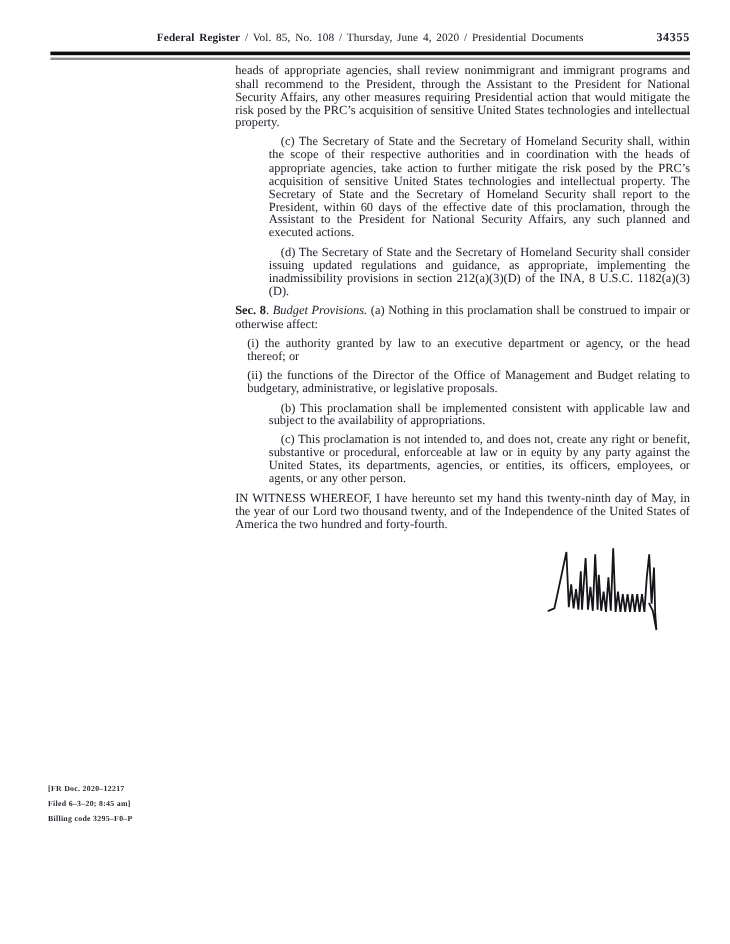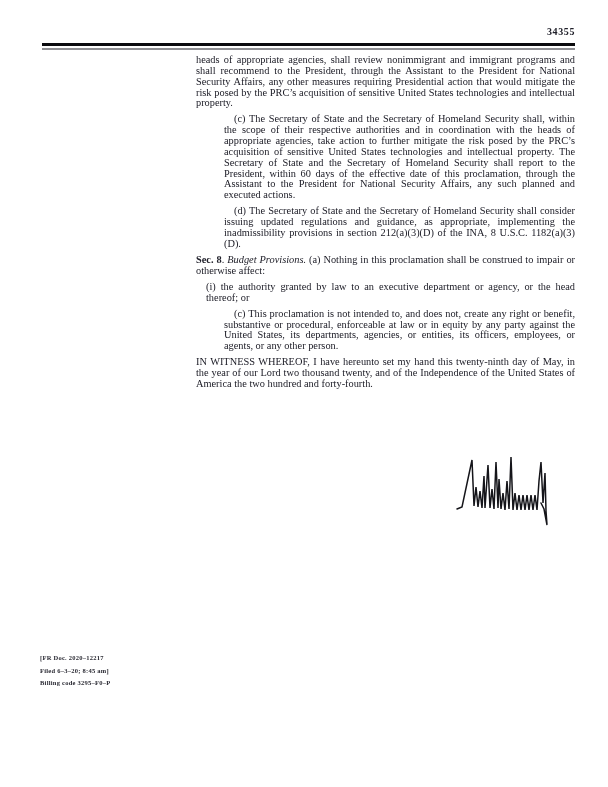--- a/index.html
+++ b/index.html
@@ -41,32 +41,37 @@
     letter-spacing: 0.25px; line-height: 7px;
   }
   .footer div { margin-bottom: 5.5px; }
 </style>
 </head>
 <body>
 
 <div class="page">
 
   <div class="header-row">
+    <div class="header-center">
+      <span class="journal-bold">Federal Register</span><span> / Vol. 85, No. 108 / Thursday, June 4, 2020 / Presidential Documents</span>
+    </div>
     <div class="page-num">34355</div>
   </div>
 
   <div class="rule-thick"></div>
   <div class="rule-thin"></div>
 
   <div class="body-col" id="body-col">
       <p><span>heads of appropriate agencies, shall review nonimmigrant and immigrant programs and shall recommend to the President, through the Assistant to the President for National Security Affairs, any other measures requiring Presidential action that would mitigate the risk posed by the PRC’s acquisition of sensitive United States technologies and intellectual property.</span></p>
       <p class="indent-first"><span>(c) The Secretary of State and the Secretary of Homeland Security shall, within the scope of their respective authorities and in coordination with the heads of appropriate agencies, take action to further mitigate the risk posed by the PRC’s acquisition of sensitive United States technologies and intellectual property. The Secretary of State and the Secretary of Homeland Security shall report to the President, within 60 days of the effective date of this proclamation, through the Assistant to the President for National Security Affairs, any such planned and executed actions.</span></p>
       <p class="indent-first"><span>(d) The Secretary of State and the Secretary of Homeland Security shall consider issuing updated regulations and guidance, as appropriate, implementing the inadmissibility provisions in section 212(a)(3)(D) of the INA, 8 U.S.C. 1182(a)(3)(D).</span></p>
       <p><span class="seg-b">Sec. 8</span><span>. </span><span class="seg-i">Budget Provisions.</span><span> (a) Nothing in this proclamation shall be construed to impair or otherwise affect:</span></p>
       <p class="indent-block"><span>(i) the authority granted by law to an executive department or agency, or the head thereof; or</span></p>
+      <p class="indent-block"><span>(ii) the functions of the Director of the Office of Management and Budget relating to budgetary, administrative, or legislative proposals.</span></p>
+      <p class="indent-first"><span>(b) This proclamation shall be implemented consistent with applicable law and subject to the availability of appropriations.</span></p>
       <p class="indent-first"><span>(c) This proclamation is not intended to, and does not, create any right or benefit, substantive or procedural, enforceable at law or in equity by any party against the United States, its departments, agencies, or entities, its officers, employees, or agents, or any other person.</span></p>
       <p><span>IN WITNESS WHEREOF, I have hereunto set my hand this twenty-ninth day of May, in the year of our Lord two thousand twenty, and of the Independence of the United States of America the two hundred and forty-fourth.</span></p>
     </div>
 
   <div class="signature-wrap">
     <svg width="116" height="84" viewBox="0 0 116 84">
       <polyline points="8,58 13,56 23,9 25,55 27,36 29,56 31,40 33,57 35,25 36,57 39,14 41,57 43,38 45,58 47,11 49,57 50,28 52,58 54,42 56,59 58,30 60,58 62,6 64,59 66,42 68,59 70,44 72,59 74,44 76,59 78,44 80,59 82,44 84,59 86,44 88,59 90,30 92,11 94,52 96,22 97,60 98,74 95,58 92,52" fill="none" stroke="#15151a" stroke-width="1.5" stroke-linejoin="miter" stroke-linecap="round"></polyline>
     </svg>
   </div>
 

